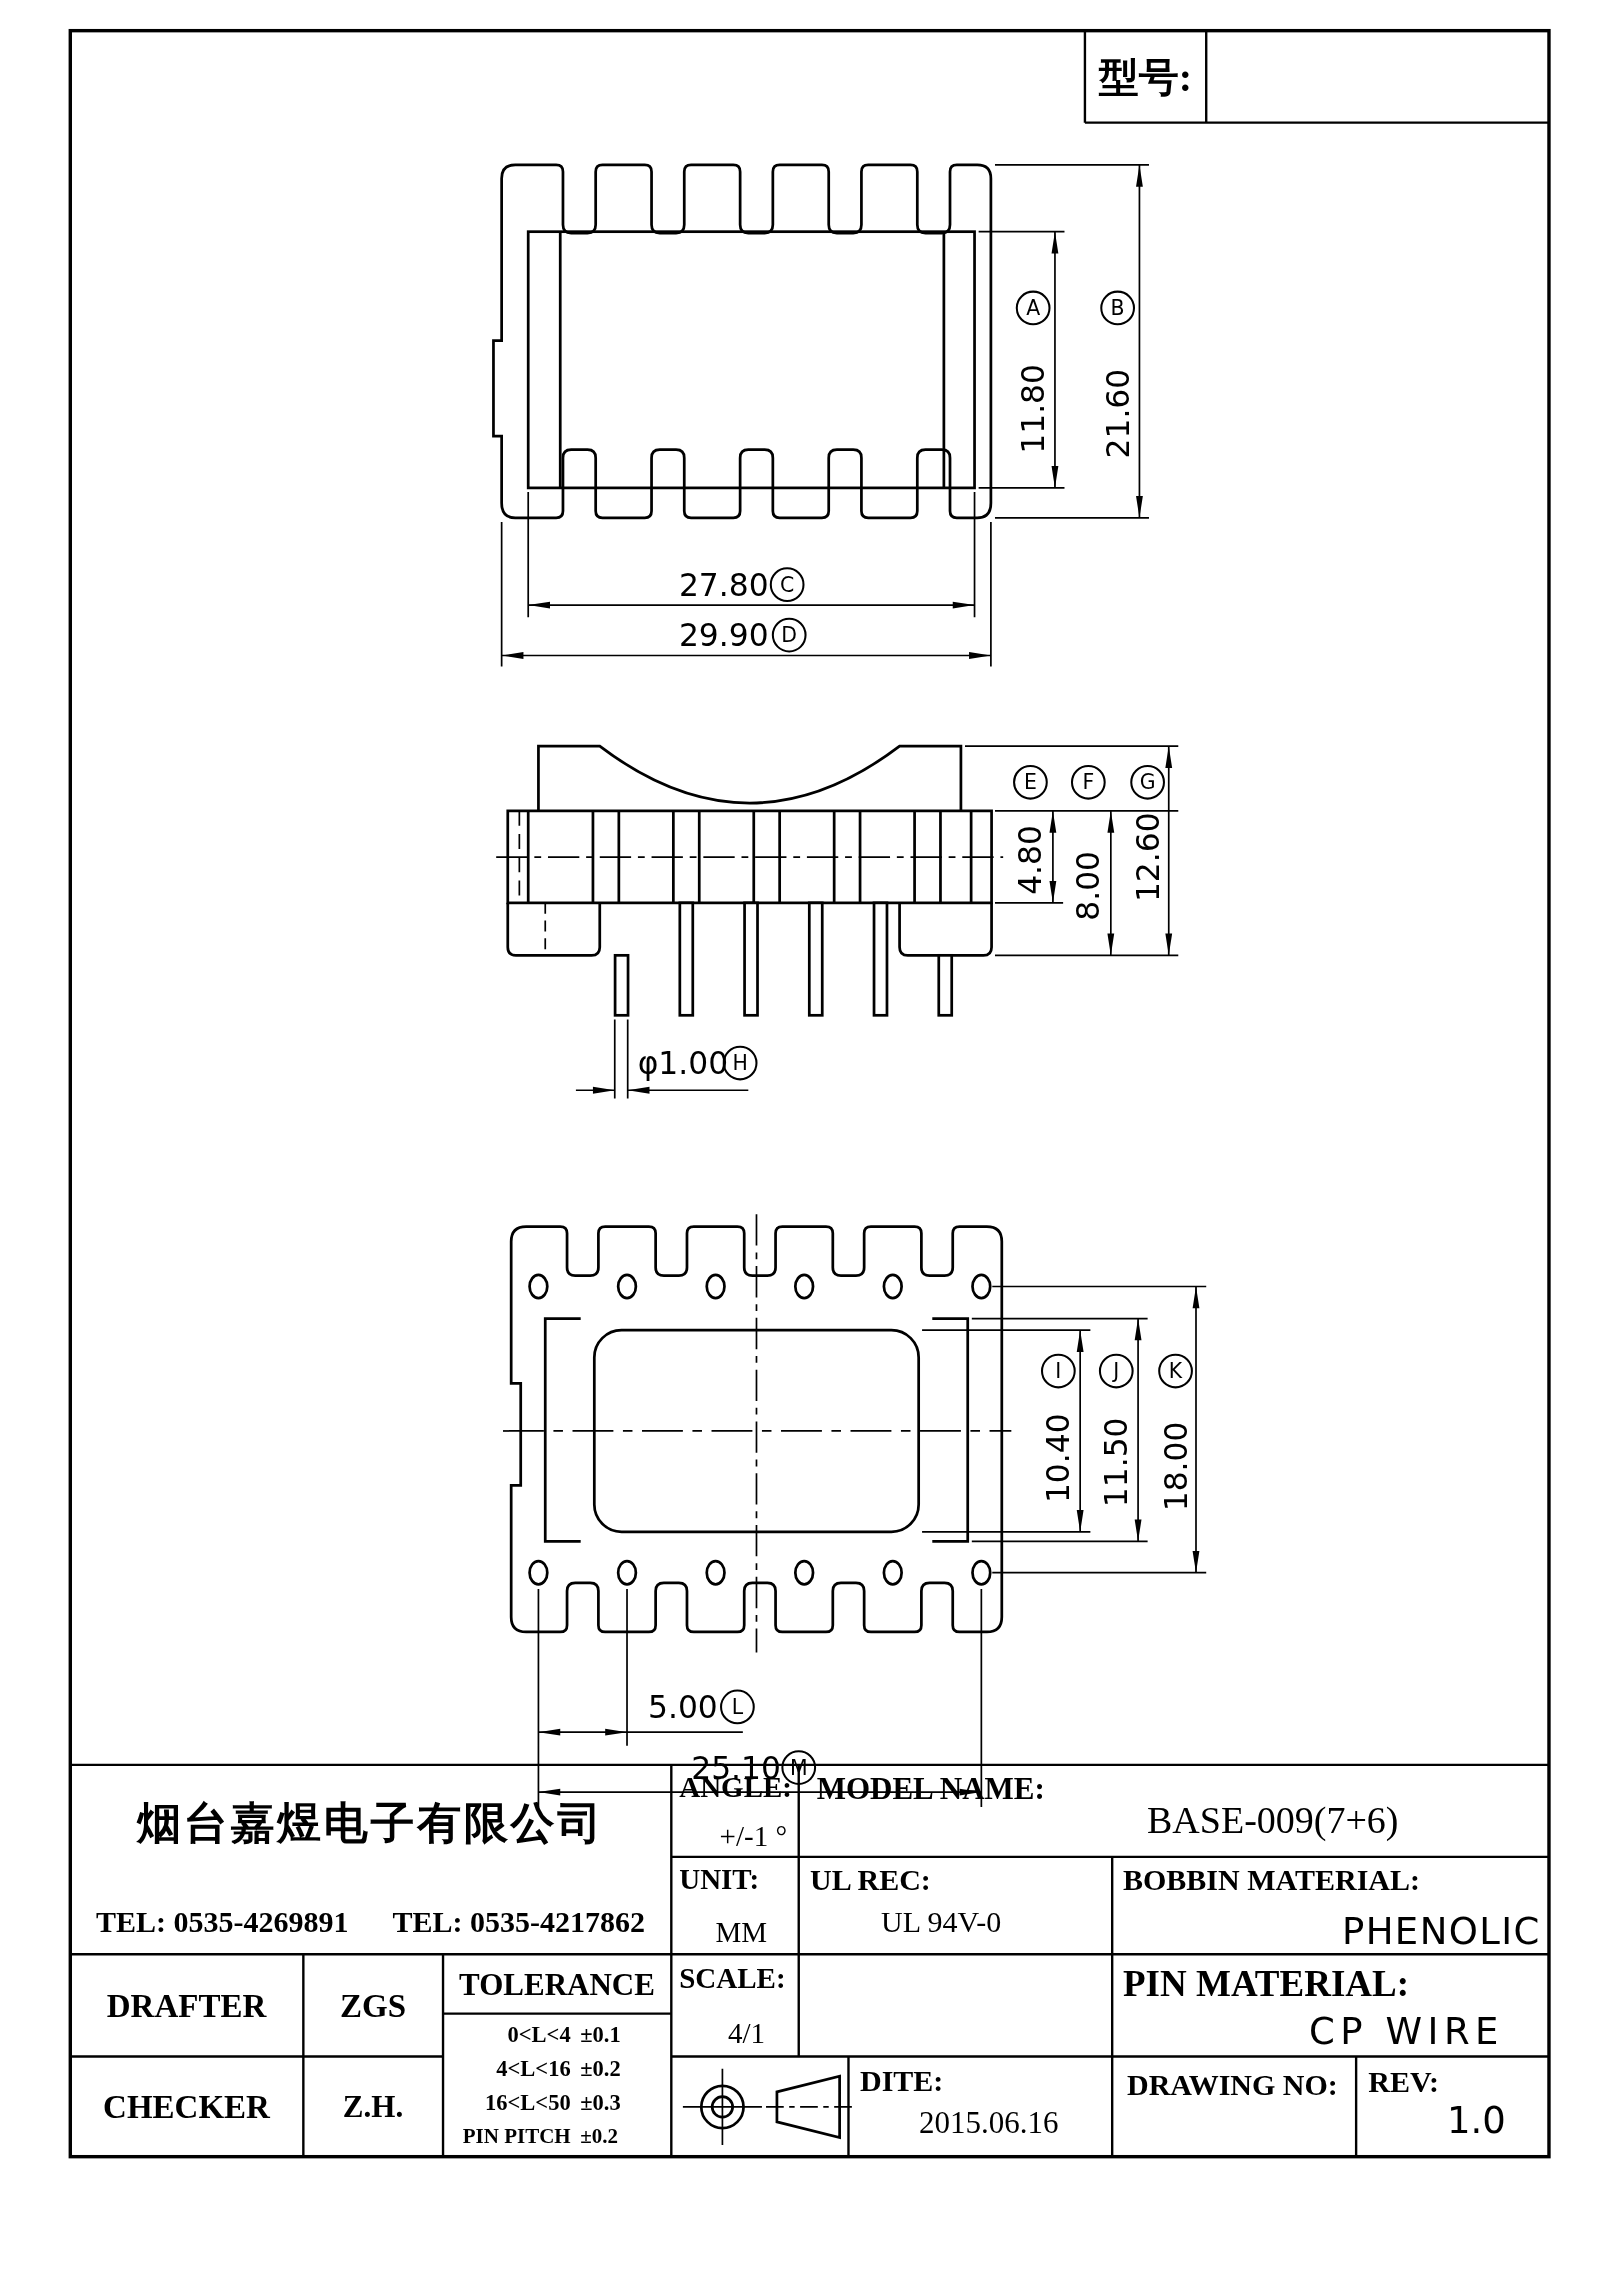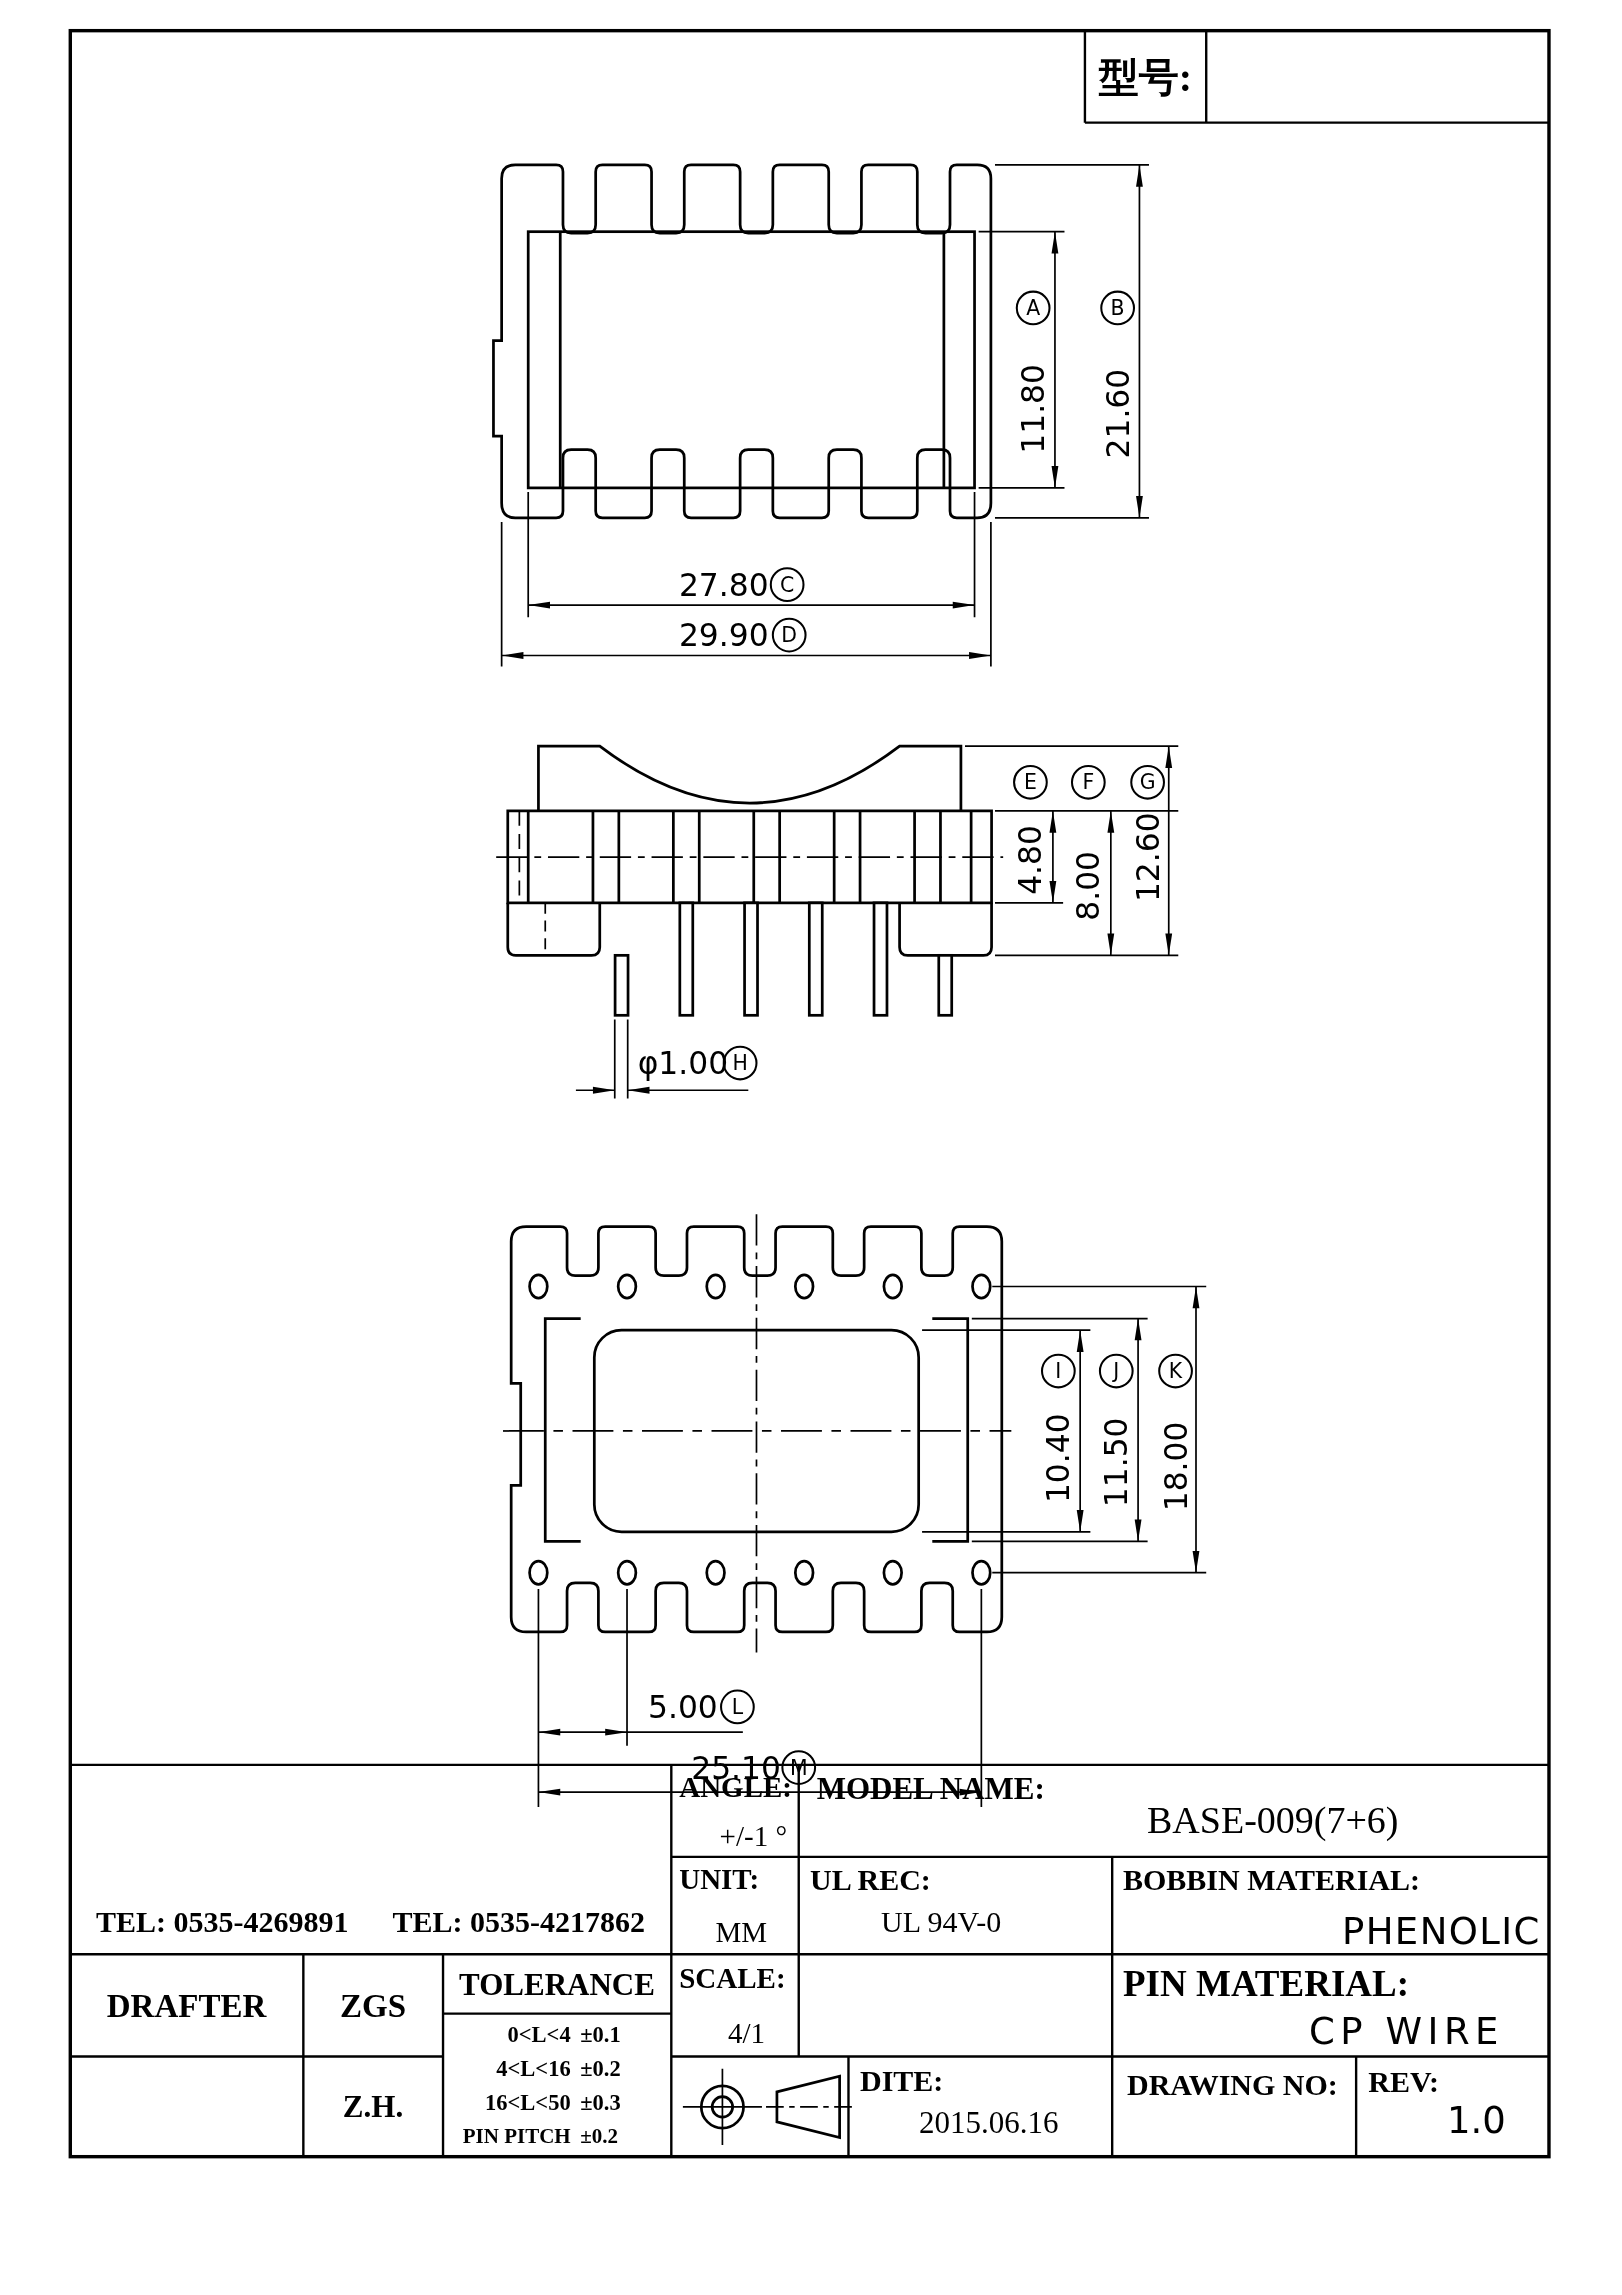--- a/index.html
+++ b/index.html
@@ -183,27 +183,29 @@
     <circle class="outline" cx="1060" cy="3092" r="15"></circle>
     <circle class="outline" cx="1060" cy="3092" r="31"></circle>
     <path class="thinln" d="M1002,3092 H1118 M1060,3036 V3148"></path>
     <path class="outline" d="M1140,3070 L1232,3047 L1232,3137 L1140,3114 Z"></path>
     <path class="thinln" d="M1124,3092 H1250" stroke-dasharray="26 8 8 8"></path>
   </g>
 </svg>
 
 <div class="cell serifB" style="left:1085px;top:31px;width:121px;height:92px;font-size:40px;">型号:</div>
 
+<div class="cell serifB" style="left:70px;top:1765px;width:601px;height:116px;font-size:44px;letter-spacing:2.7px;">烟台嘉煜电子有限公司</div>
 <div class="cell serifB" style="left:70px;top:1889px;width:601px;height:65px;font-size:30px;gap:44px;">
   <span>TEL: 0535-4269891</span>
   <span>TEL: 0535-4217862</span>
 </div>
 
 <div class="cell serifB" style="left:70px;top:1955px;width:233px;height:102px;font-size:33px;">DRAFTER</div>
 <div class="cell serifB" style="left:303px;top:1955px;width:140px;height:102px;font-size:33px;">ZGS</div>
+<div class="cell serifB" style="left:70px;top:2057px;width:233px;height:100px;font-size:33px;">CHECKER</div>
 <div class="cell serifB" style="left:303px;top:2057px;width:140px;height:100px;font-size:31px;">Z.H.</div>
 
 <div class="cell serifB" style="left:443px;top:1955px;width:228px;height:59px;font-size:31px;">TOLERANCE</div>
 <div style="position:absolute;left:443px;top:2014px;width:228px;height:143px;display:flex;flex-direction:column;justify-content:space-evenly;font-family:'Liberation Serif',serif;font-weight:bold;font-size:22.5px;">
   <div style="display:flex;">
     <span style="width:56%;text-align:right;padding-right:9.5px;">0&lt;L&lt;4</span>
     <span>±0.1</span>
       </div>
   <div style="display:flex;">
     <span style="width:56%;text-align:right;padding-right:9.5px;">4&lt;L&lt;16</span>

